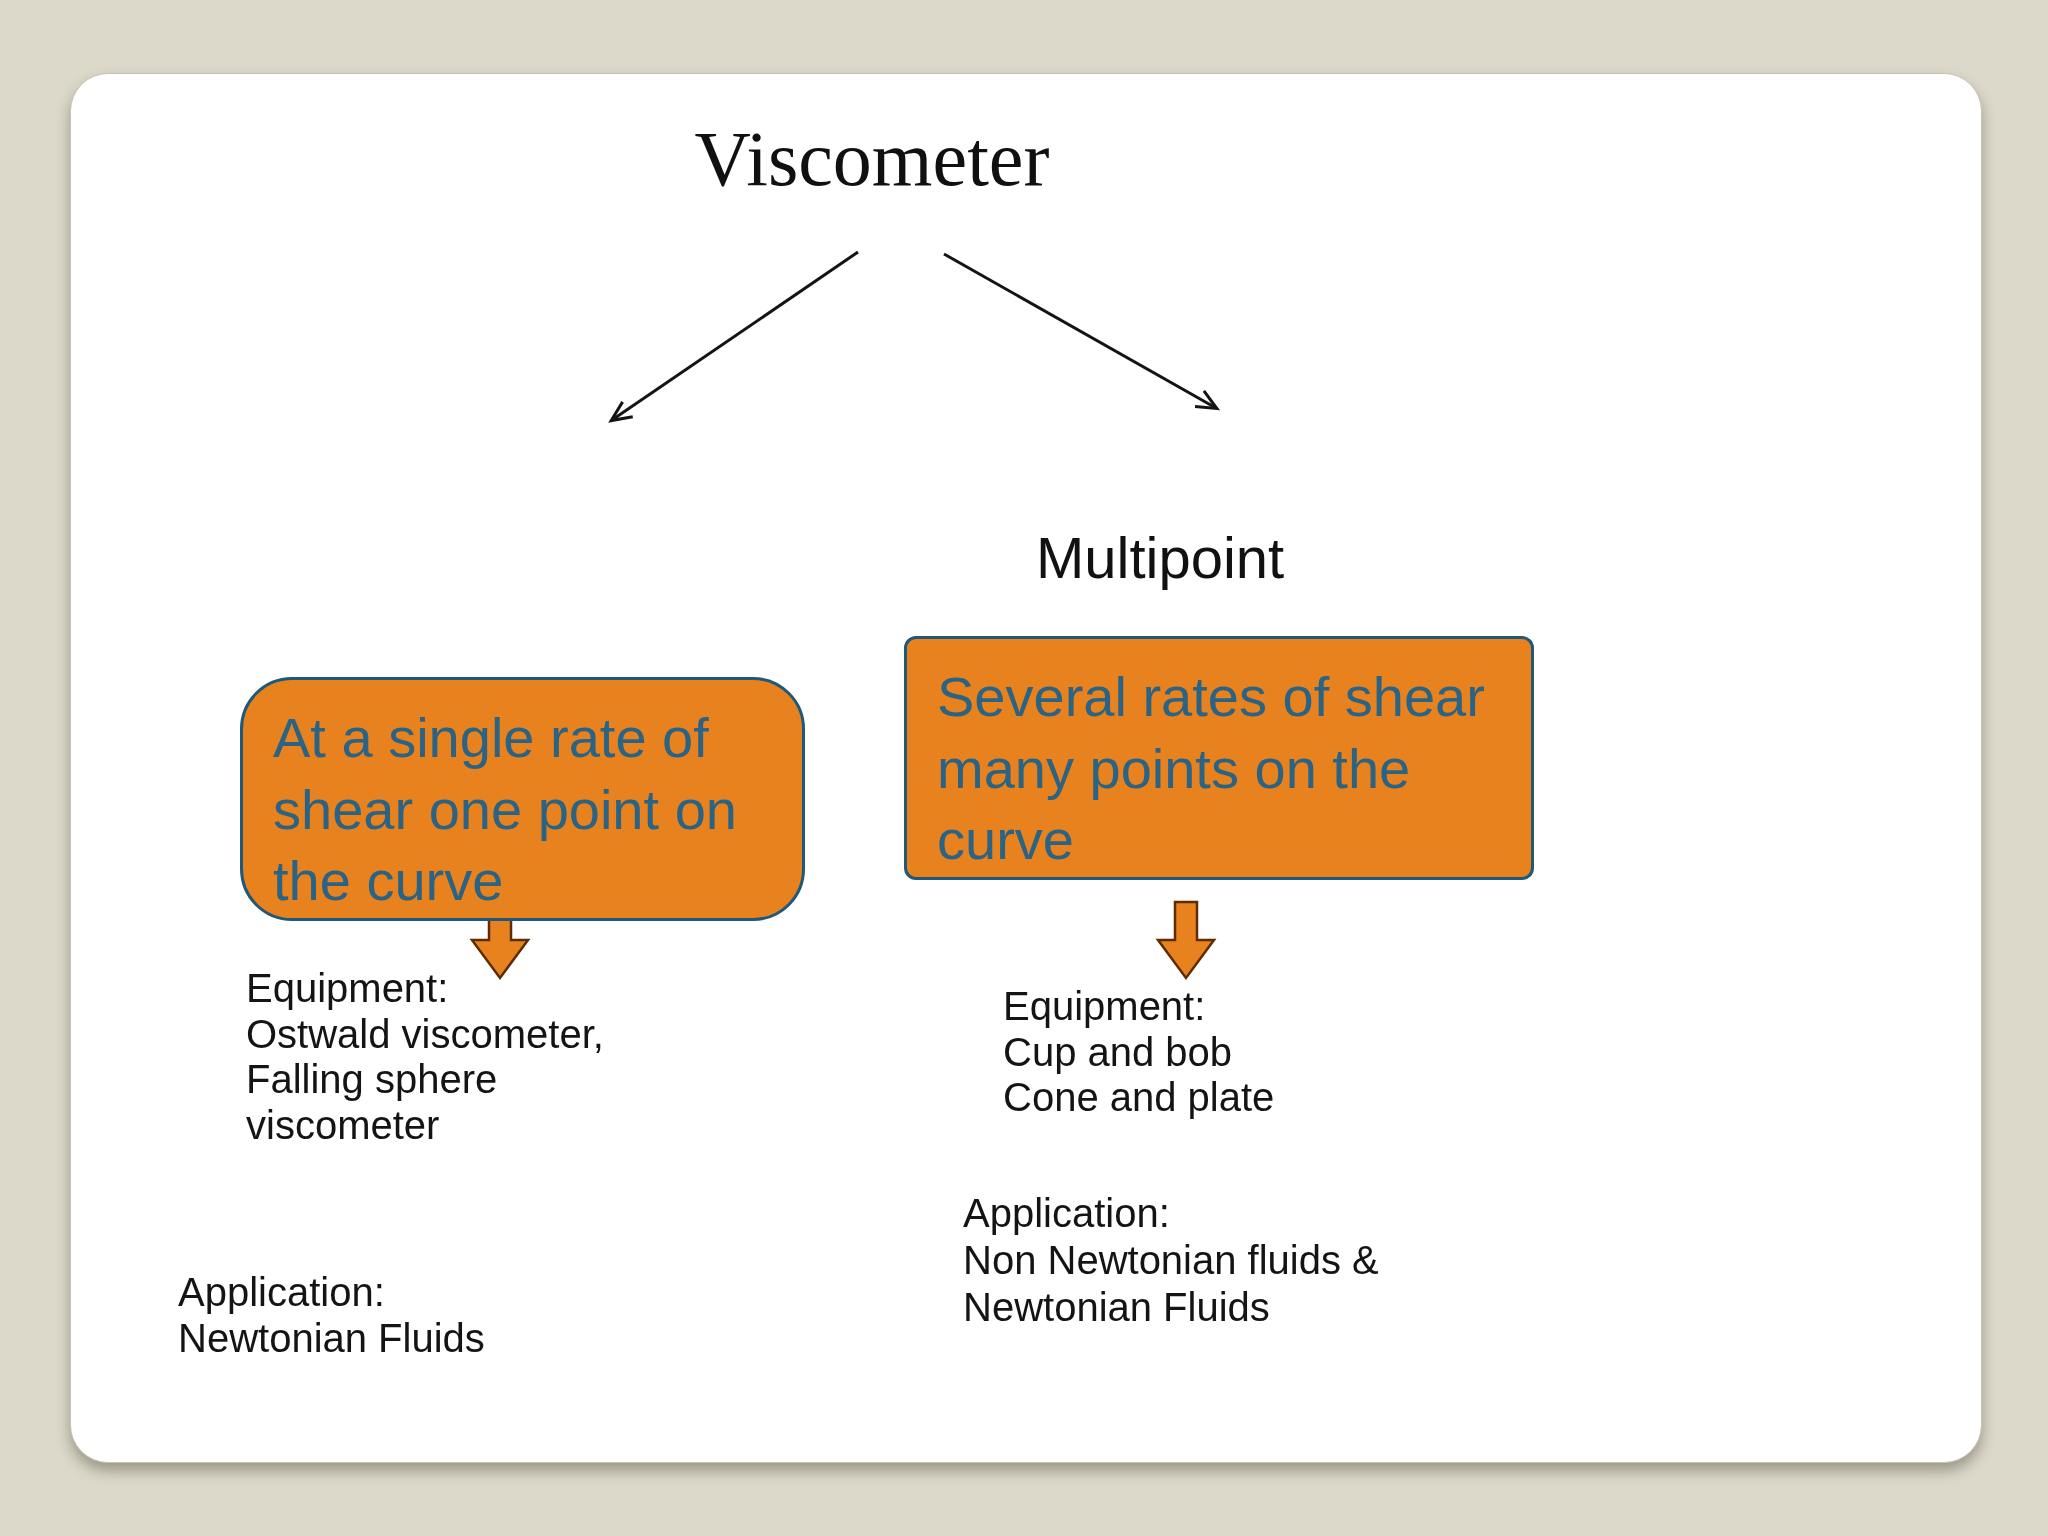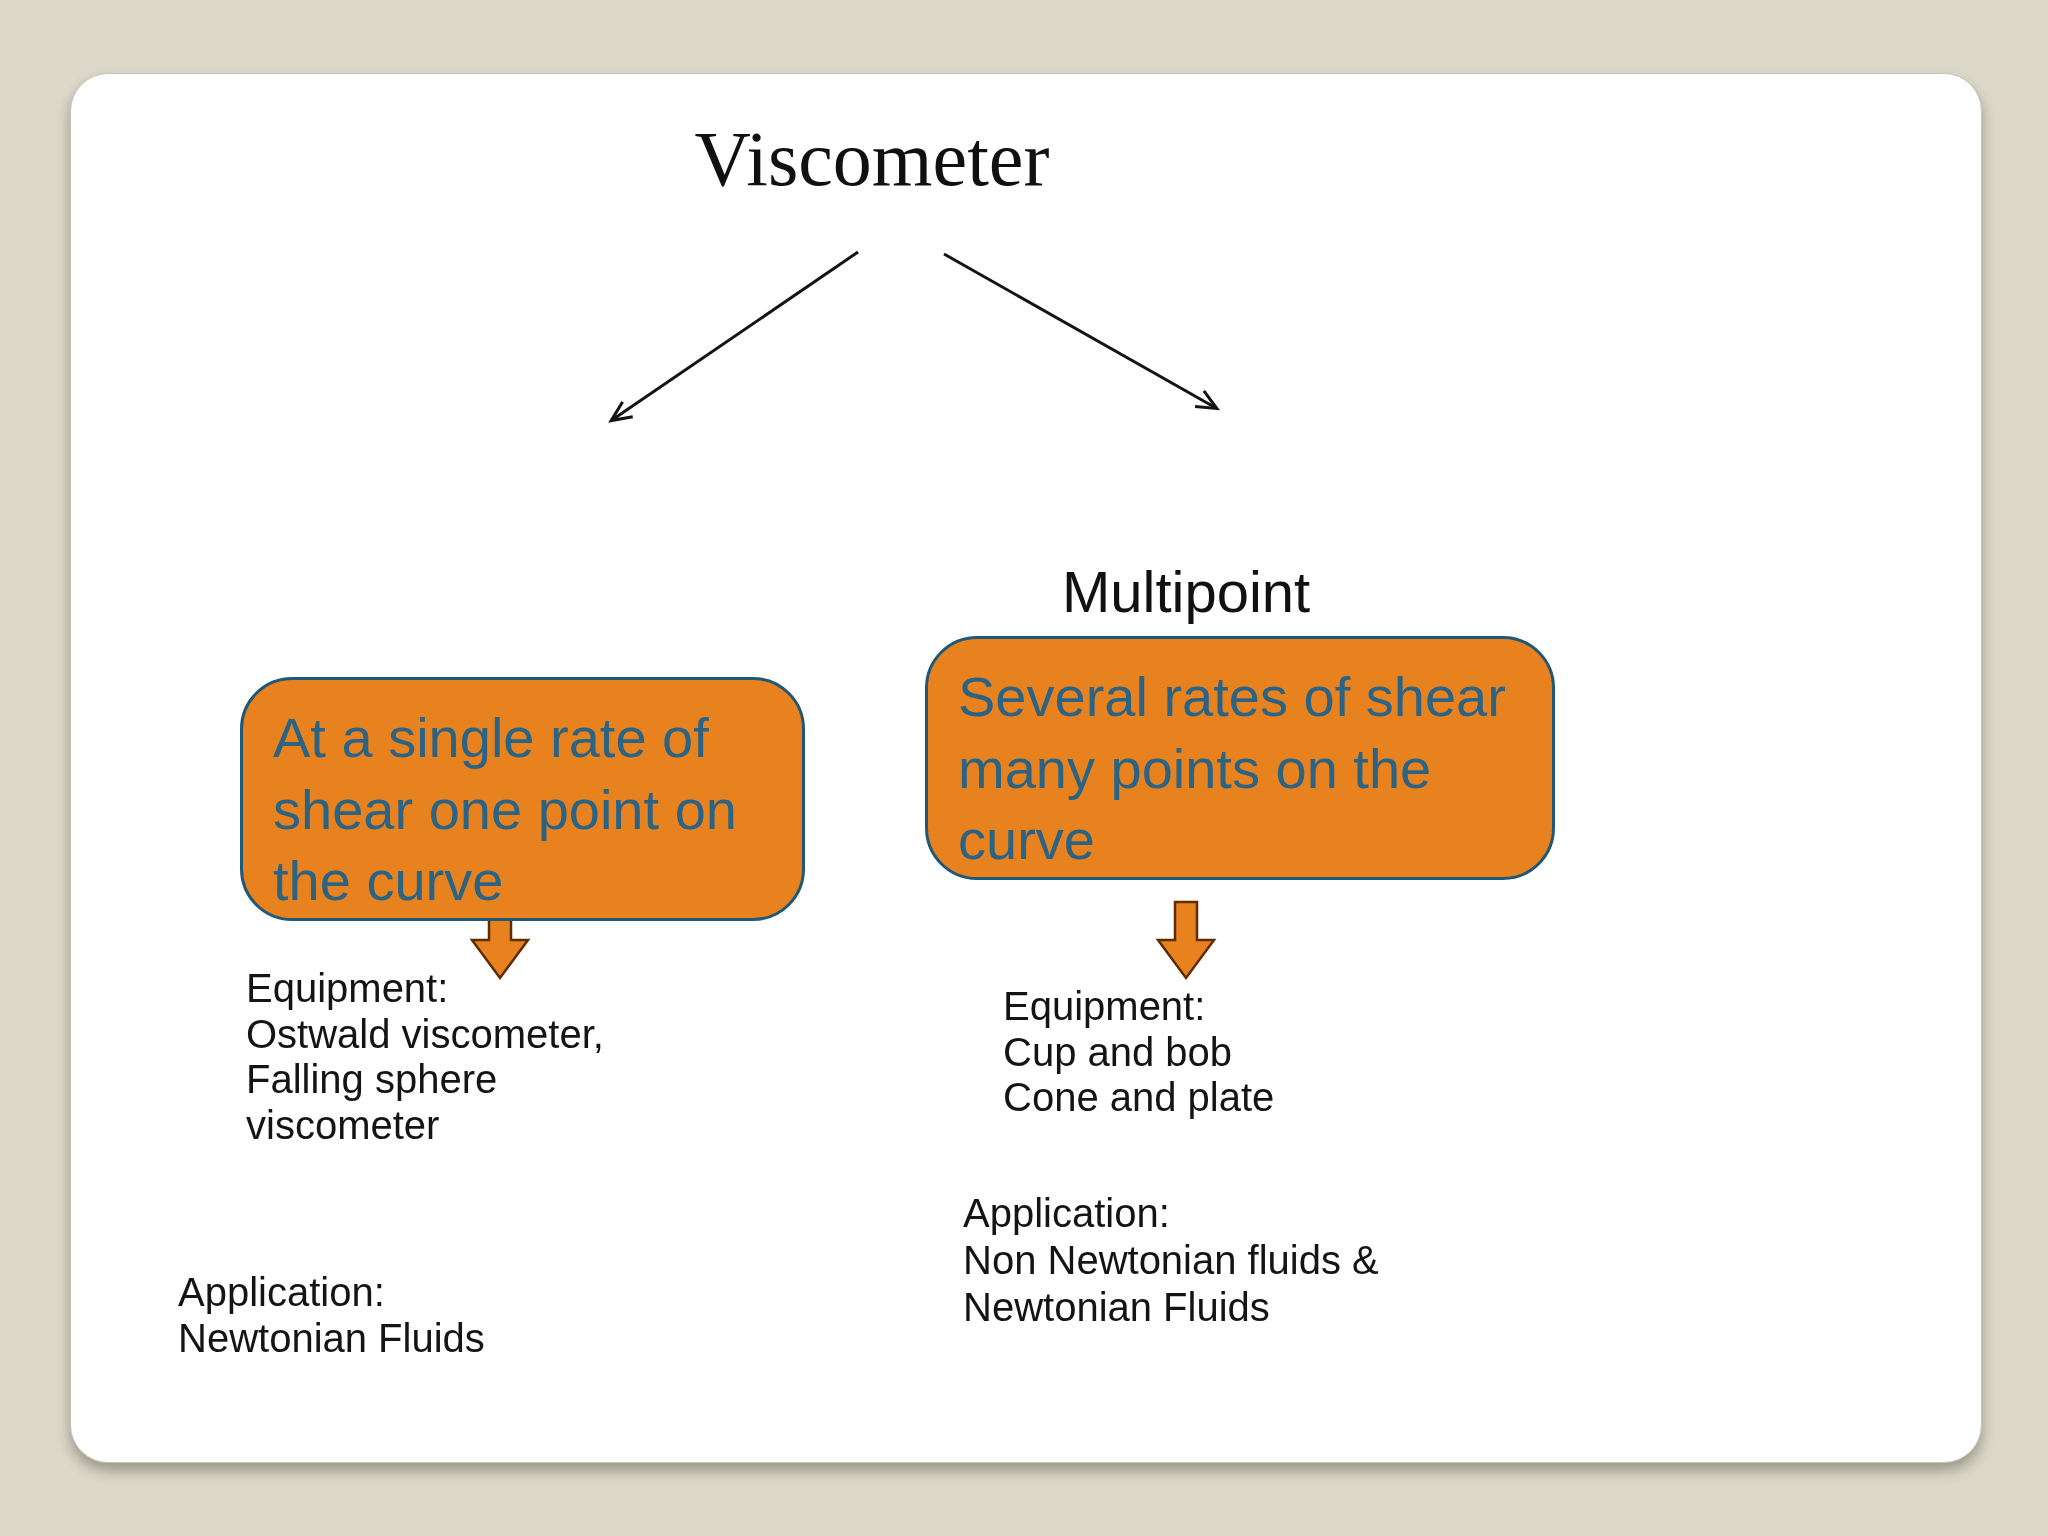--- a/index.html
+++ b/index.html
@@ -24,30 +24,30 @@
     text-align:center;
     font-family:"Liberation Serif",serif;
     font-size:78px;line-height:1.1;color:#101010;
   }
   .overlay{position:absolute;left:0;top:0;width:2048px;height:1536px;pointer-events:none;}
   .label{
     position:absolute;white-space:nowrap;
     font-size:58px;color:#111111;
   }
   .lbl-left{left:348px;top:506px;}
-  .lbl-right{left:1062px;top:524px;margin-top:34px;}
+  .lbl-right{left:1036px;top:524px;}
   .obox{
     position:absolute;top:636px;height:244px;
     background:#e8821e;
     border:3px solid #1f5878;
     border-radius:52px;
     box-sizing:border-box;
   }
   .box-left{left:240px;width:565px;margin-top:41px;}
-  .box-right{left:925px;width:630px;}
+  .box-right{left:904px;width:630px;border-radius:12px;}
   .obox-text{
     position:absolute;left:30px;top:22px;right:16px;
     font-size:56px;line-height:1.28;
     color:#2b6385;
     white-space:pre-line;
   }
   .text{
     position:absolute;
     font-size:40px;line-height:1.14;
     color:#141414;

